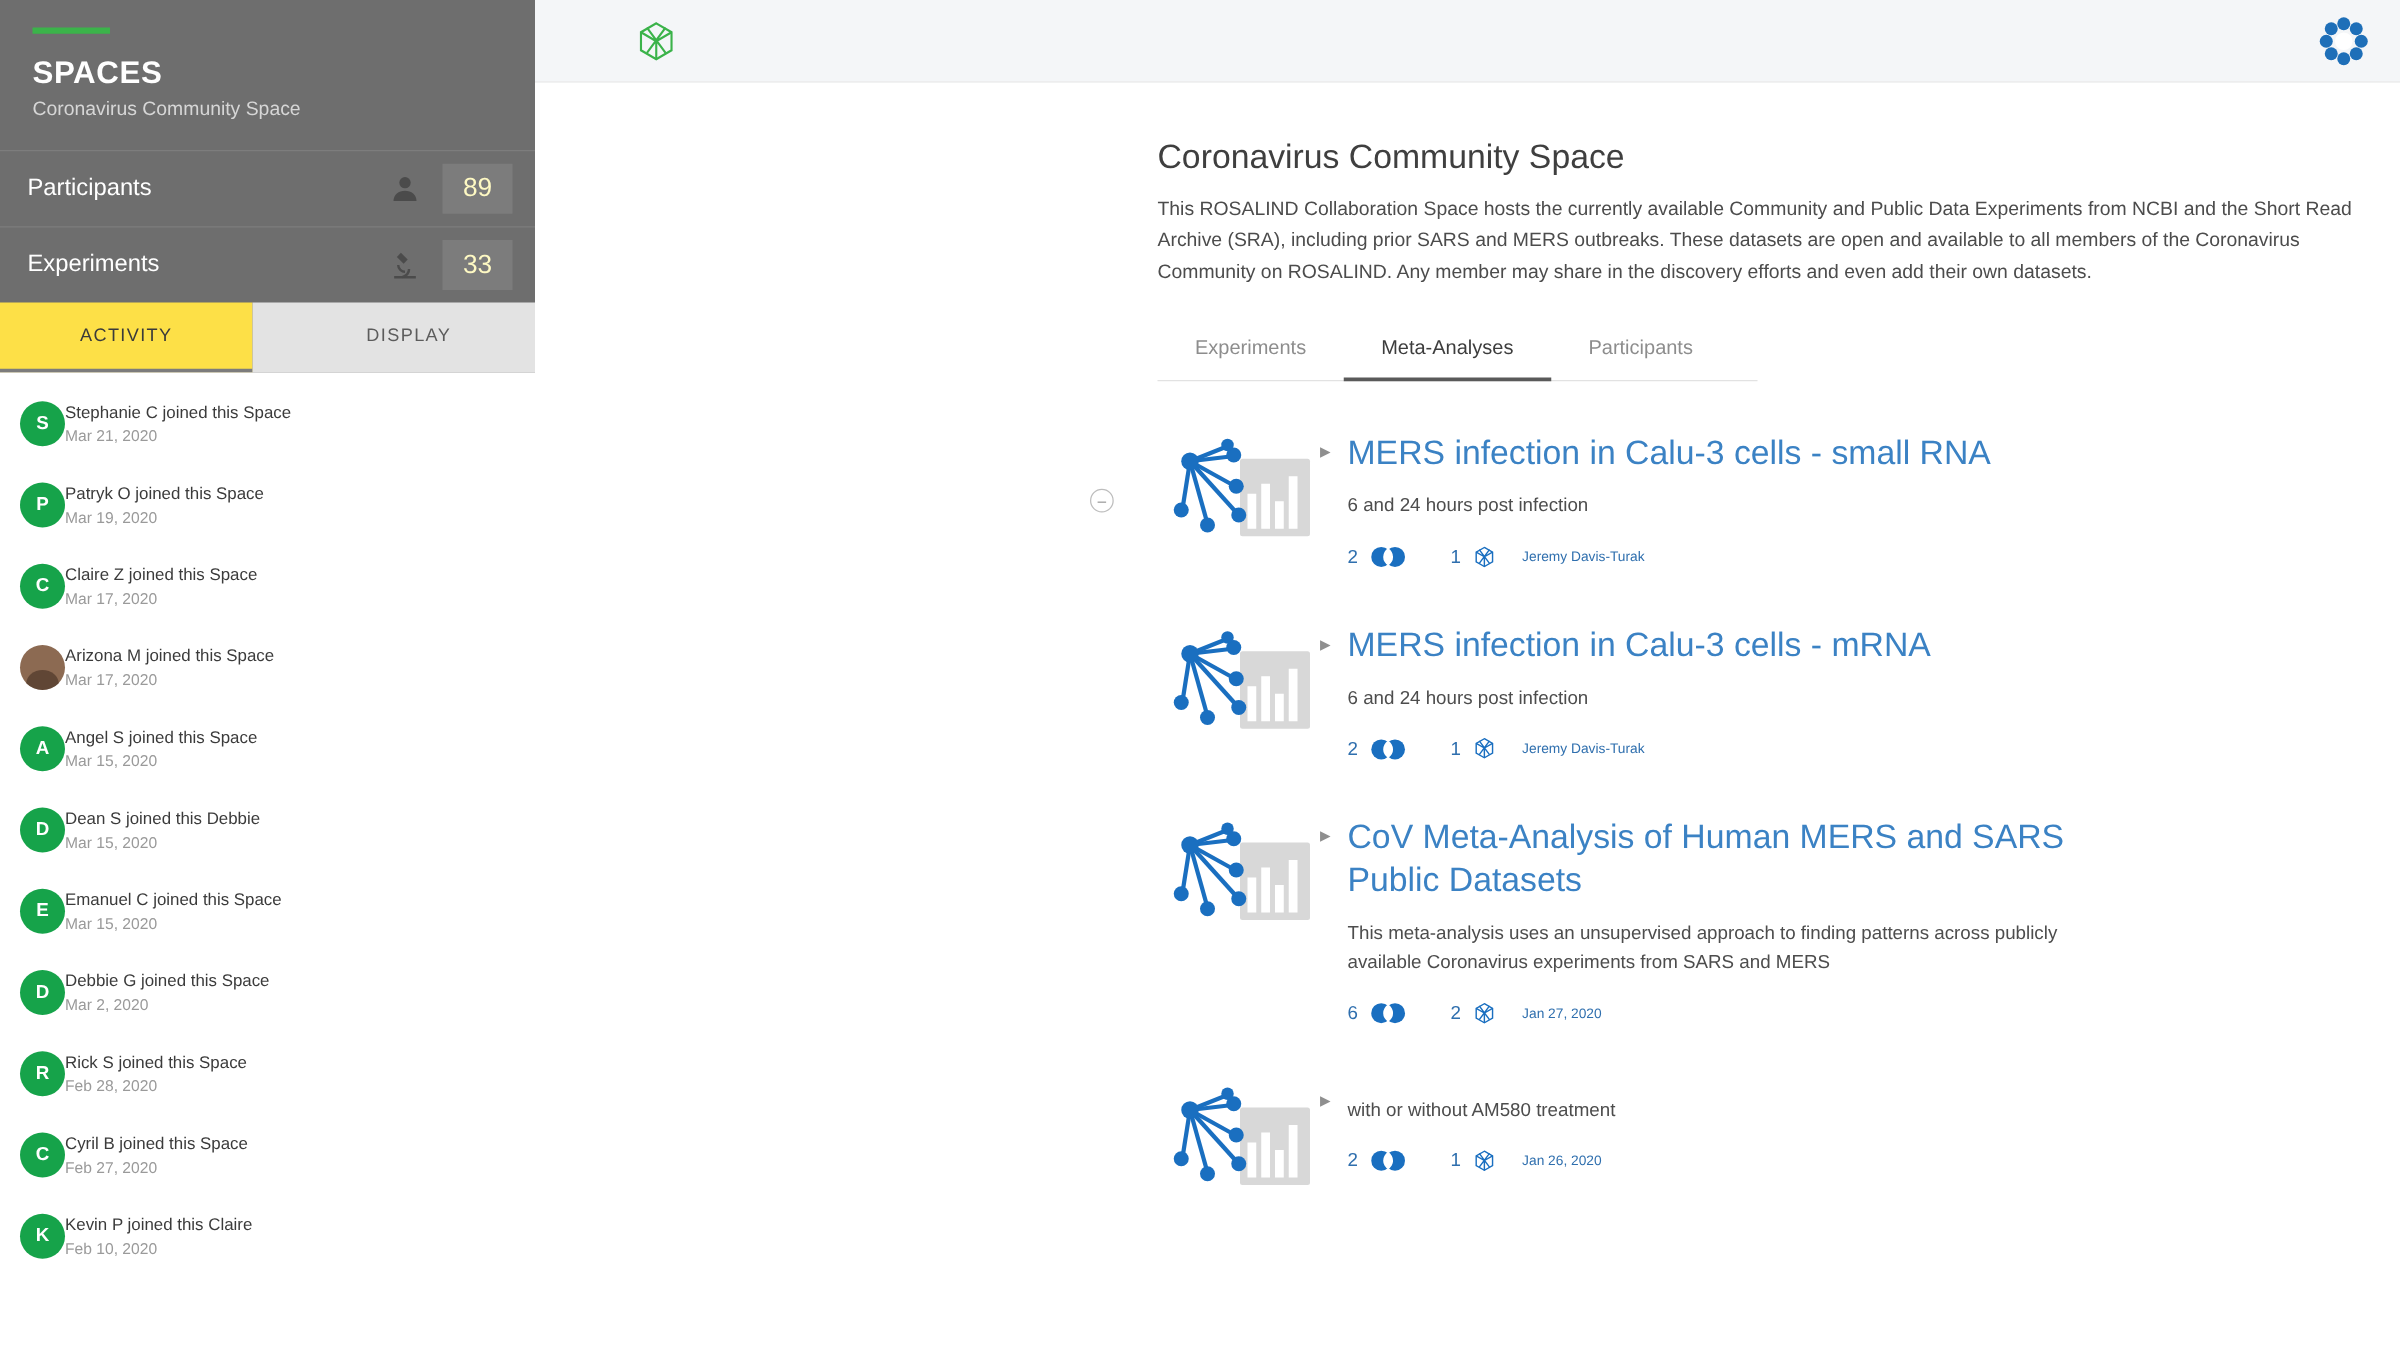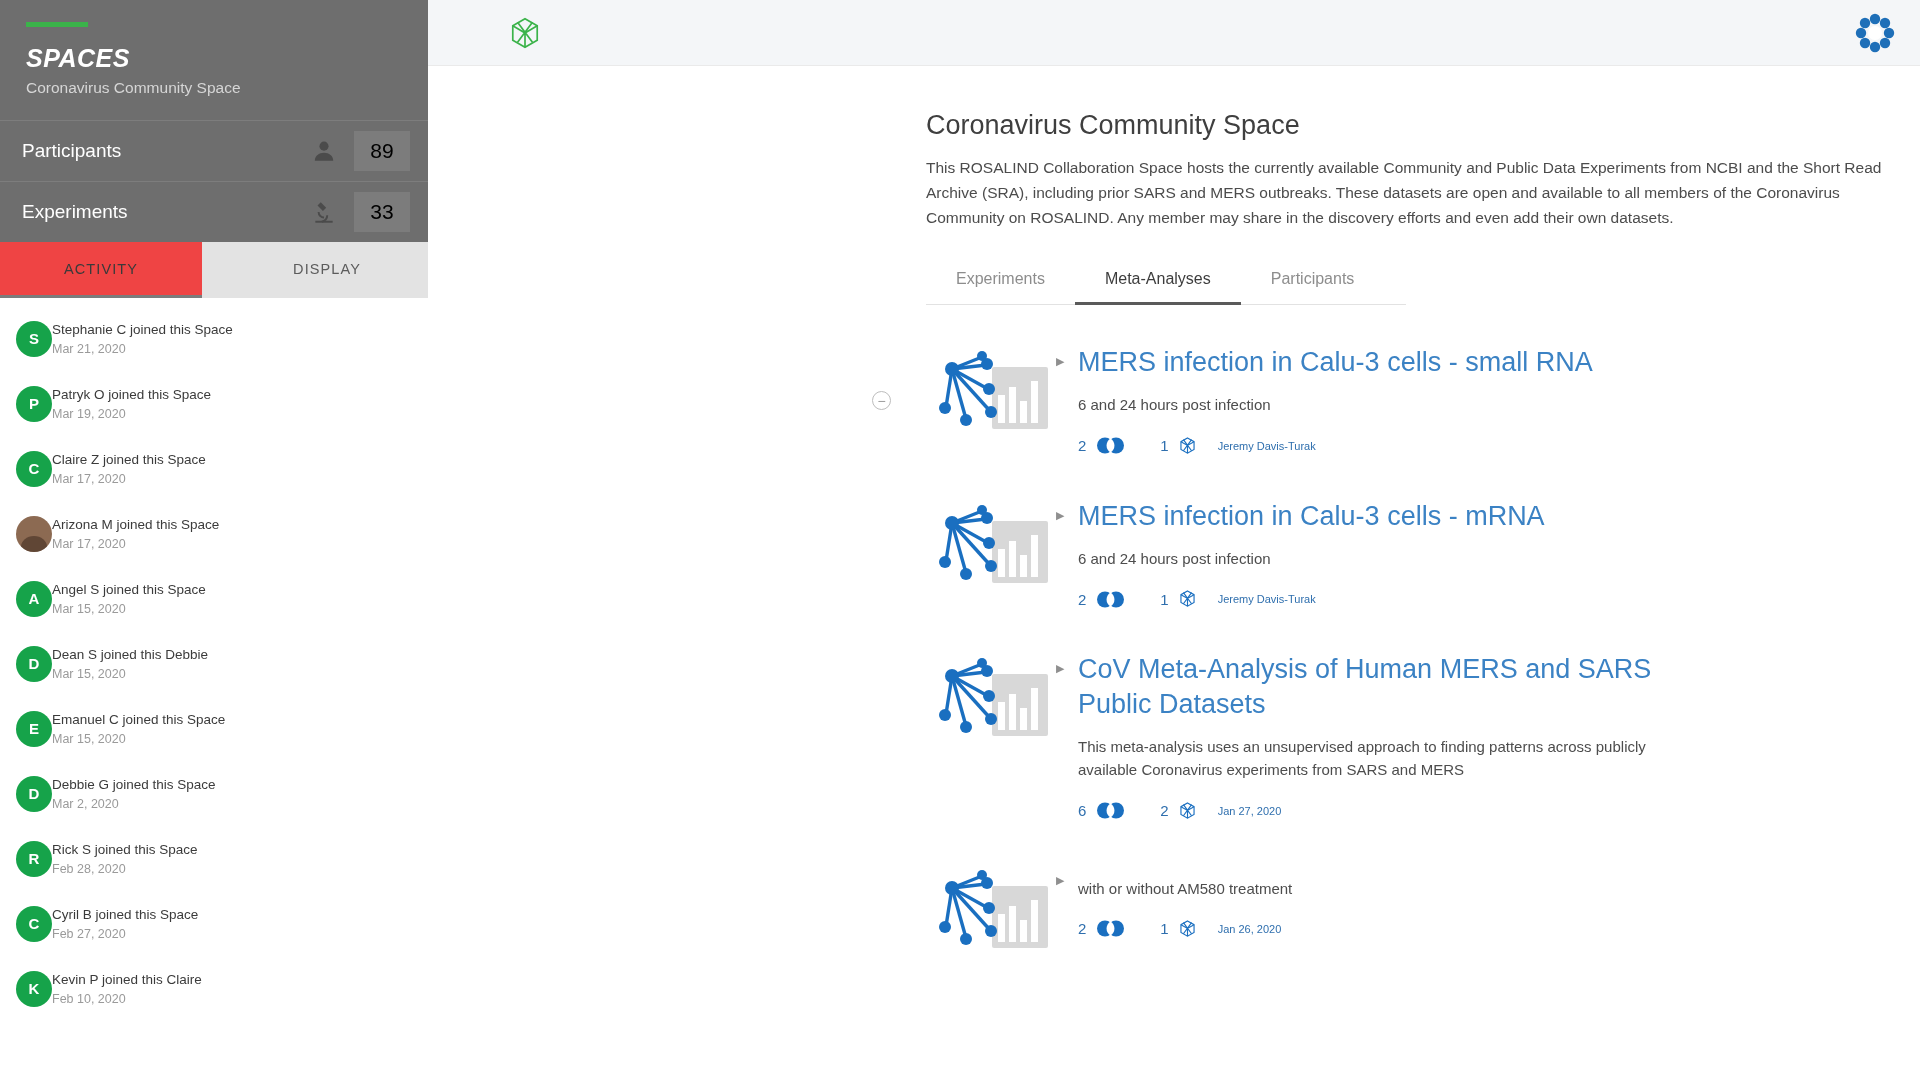--- a/index.html
+++ b/index.html
@@ -23,52 +23,51 @@
     padding: 22px 26px 26px 26px;
     background: #6e6e6e;
     height: 120px;
   }
   .green-bar {
     width: 62px; height: 5px; background: #3bb34a; margin-bottom: 18px;
   }
   .spaces-title {
     color: #ffffff; font-size: 25px; font-weight: bold; letter-spacing: 0.5px;
     line-height: 1.1;
-    font-style: italic;
   }
   .spaces-sub {
     color: #d6d6d6; font-size: 15.5px; margin-top: 6px;
   }
   .stat-row {
     display: flex; align-items: center;
     height: 61px;
     border-top: 1px solid #7d7d7d;
     padding-left: 22px;
     background: #6e6e6e;
   }
   .stat-label { color: #ffffff; font-size: 19px; flex: 1; }
   .stat-icon {
     width: 40px; display: flex; align-items: center; justify-content: center;
     color: #4b4b4b;
   }
   .stat-value {
     width: 56px; height: 40px;
     background: #7c7c7c;
-    color: #000000; font-size: 21px;
+    color: #fef9c3; font-size: 21px;
     display: flex; align-items: center; justify-content: center;
     margin-right: 18px; margin-left: 10px; text-align: center;
   }
   .tabs-row { display: flex; height: 56px; }
   .side-tab {
     flex: 1; display: flex; align-items: center; justify-content: center;
     font-size: 14.5px; letter-spacing: 1.1px; color: #4d4d4d;
     background: #efefef; border-bottom: 3px solid transparent;
   }
   .side-tab.inactive { background: #e3e3e3; color: #5c5c5c; padding-left: 24px; }
-  .side-tab.active { background: #ef4444; color: #3a3a3a; border-bottom: 3px solid #7c7c7c; }
+  .side-tab.active { background: #fde047; color: #3a3a3a; border-bottom: 3px solid #7c7c7c; }
 
   .activity-list {
     flex: 1; background: #ffffff; overflow: hidden;
     padding-top: 8px;
   }
   .activity-item {
     display: flex; align-items: center;
     padding: 7px 16px 7px 16px;
     height: 65px;
   }

